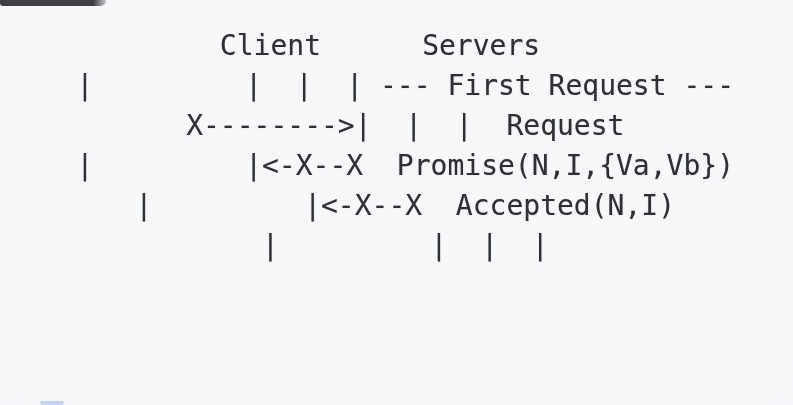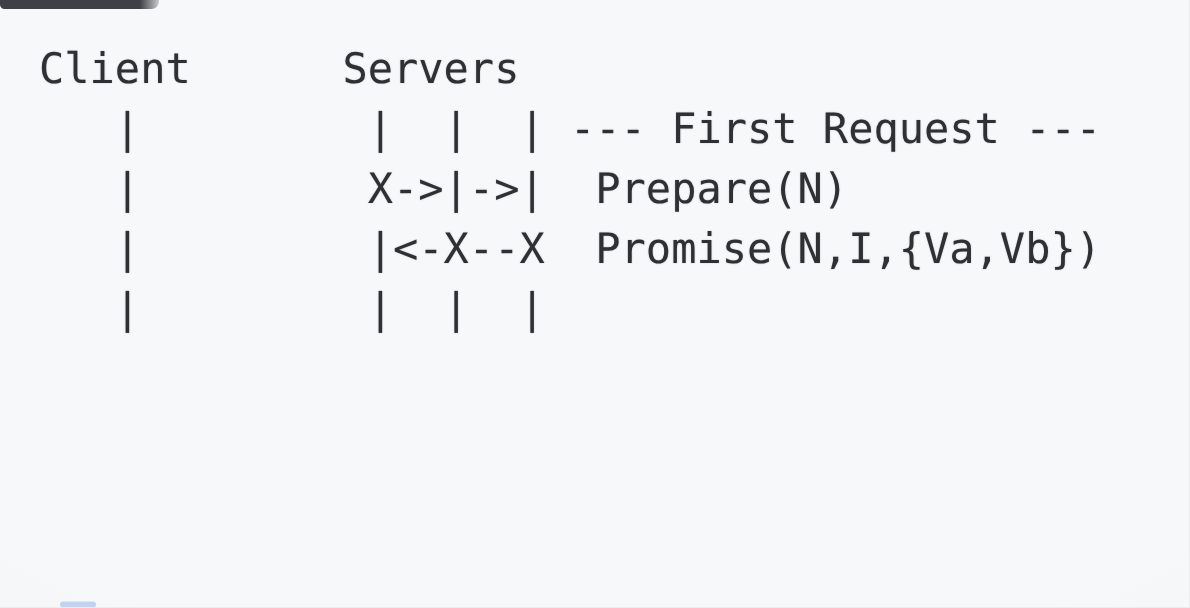--- a/index.html
+++ b/index.html
@@ -44,32 +44,34 @@
     top: 26px;
     font-size: 28px;
     line-height: 40px;
     font-weight: normal;
     color: var(--text, #2e3033);
     text-shadow: 0 0 1px rgba(46, 48, 51, 0.35);
   }
   .line {
     height: 40px;
     white-space: pre;
+    text-align: center;
   }
 </style>
 </head>
 <body>
 
 <div class="stage">
 
   <div class="top-fragment"></div>
 
   <div class="diagram">
     <div class="line">Client      Servers</div>
     <div class="line">   |         |  |  | --- First Request ---</div>
-    <div class="line">   |         X-&gt;|-&gt;|  Prepare(N)</div>
+    <div class="line">   X--------&gt;|  |  |  Request</div>
     <div class="line">   |         |&lt;-X--X  Promise(N,I,{Va,Vb})</div>
+    <div class="line">   |         |&lt;-X--X  Accepted(N,I)</div>
     <div class="line">   |         |  |  |</div>
   </div>
 
   <div class="bottom-fragment"></div>
 
 </div>
 
 </body></html>

